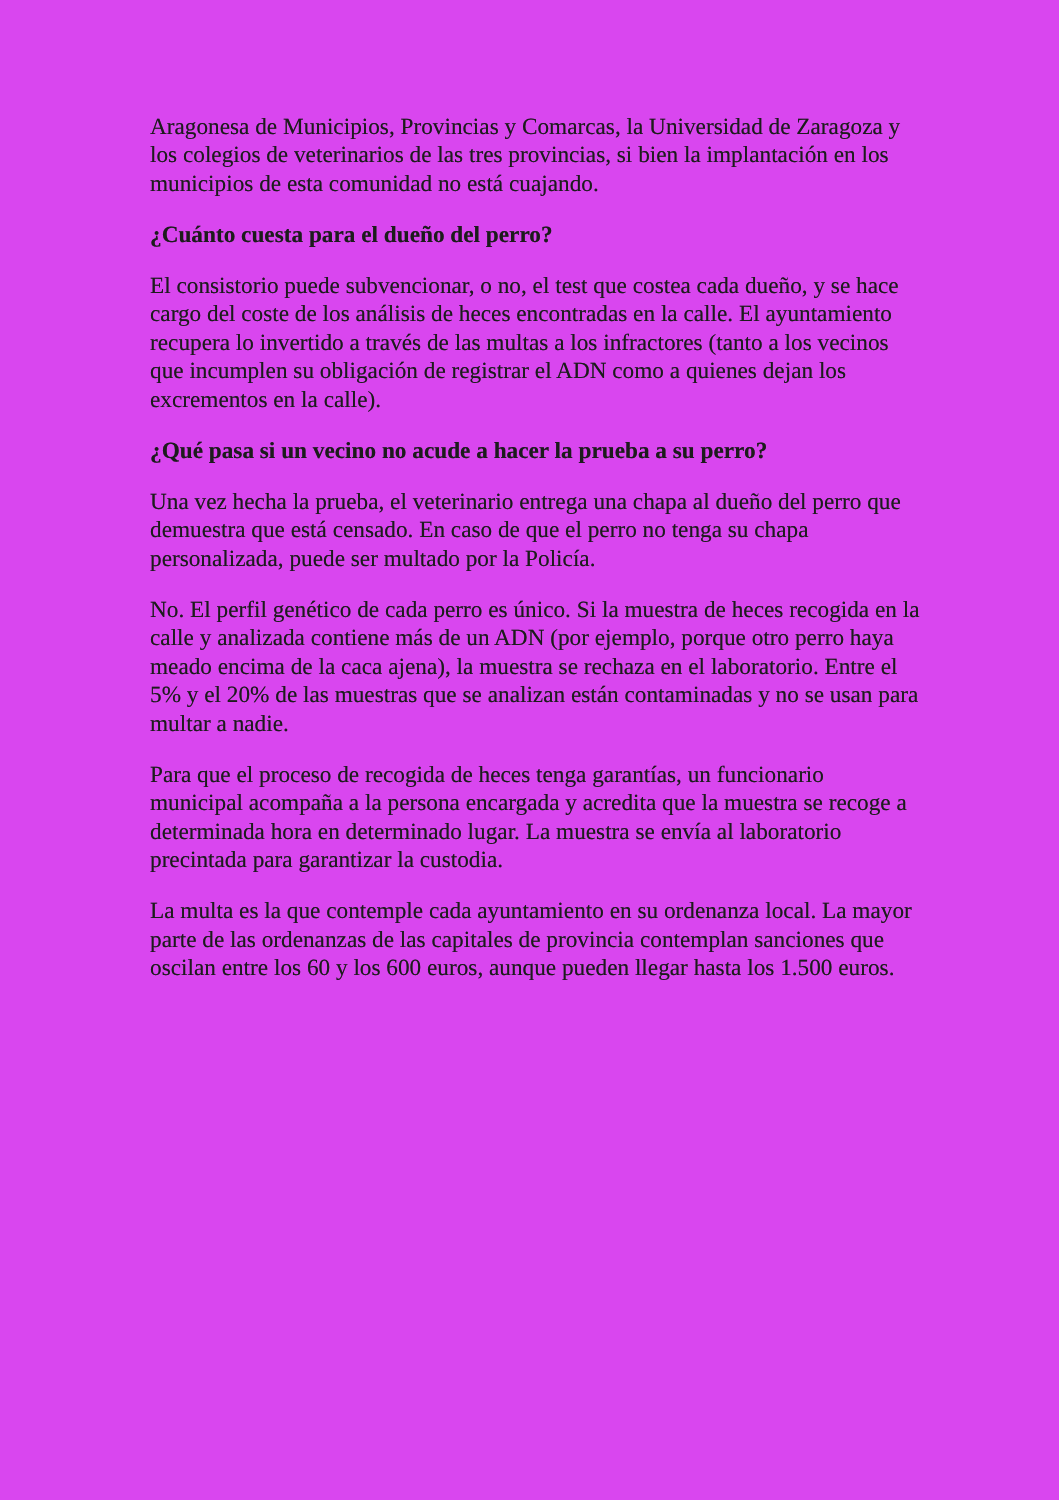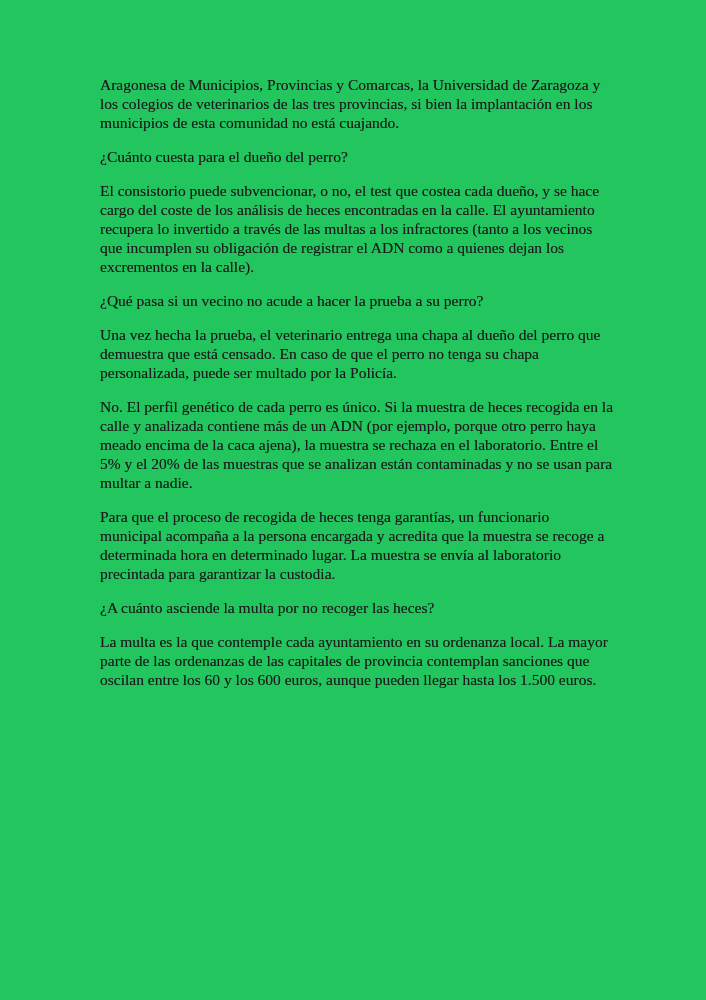--- a/index.html
+++ b/index.html
@@ -11,40 +11,40 @@
     height: 1000px;
     background: #fdfdfd;
     overflow: hidden;
     font-family: "Liberation Serif", "DejaVu Serif", serif;
     color: #1c1c1c;
   }
   .page {
     position: relative;
     width: 706px;
     height: 1000px;
-    background: #22c55e;
+    background: #d946ef;
   }
   .content {
     position: absolute;
     left: 100px;
     top: 75px;
     width: 514px;
   }
   .para {
     font-size: 15.5px;
     line-height: 19px;
     margin: 0 0 15px 0;
     font-weight: 400;
     text-rendering: optimizeLegibility;
   }
   .heading {
     font-size: 15.5px;
     line-height: 19px;
     margin: 0 0 15px 0;
-    font-weight: 400;
+    font-weight: 700;
   }
   
   .content {
     text-shadow: 0 0 0.4px rgba(30,30,30,0.55);
   }
 </style>
 </head>
 <body>
 
 <div class="page">
@@ -55,18 +55,17 @@
     <h2 class="heading">¿Cuánto cuesta para el dueño del perro?</h2>
 
     <p class="para">El consistorio puede subvencionar, o no, el test que costea cada dueño, y se hace cargo del coste de los análisis de heces encontradas en la calle. El ayuntamiento recupera lo invertido a través de las multas a los infractores (tanto a los vecinos que incumplen su obligación de registrar el ADN como a quienes dejan los excrementos en la calle).</p>
 
     <h2 class="heading">¿Qué pasa si un vecino no acude a hacer la prueba a su perro?</h2>
     <p class="para">Una vez hecha la prueba, el veterinario entrega una chapa al dueño del perro que demuestra que está censado. En caso de que el perro no tenga su chapa personalizada, puede ser multado por la Policía.</p>
 
     <p class="para">No. El perfil genético de cada perro es único. Si la muestra de heces recogida en la calle y analizada contiene más de un ADN (por ejemplo, porque otro perro haya meado encima de la caca ajena), la muestra se rechaza en el laboratorio. Entre el 5% y el 20% de las muestras que se analizan están contaminadas y no se usan para multar a nadie.</p>
     <p class="para">Para que el proceso de recogida de heces tenga garantías, un funcionario municipal acompaña a la persona encargada y acredita que la muestra se recoge a determinada hora en determinado lugar. La muestra se envía al laboratorio precintada para garantizar la custodia.</p>
 
-    <h2 class="heading">¿A cuánto asciende la multa por no recoger las heces?</h2>
     <p class="para">La multa es la que contemple cada ayuntamiento en su ordenanza local. La mayor parte de las ordenanzas de las capitales de provincia contemplan sanciones que oscilan entre los 60 y los 600 euros, aunque pueden llegar hasta los 1.500 euros.</p>
 
 
   </div>
 </div>
 
 </body></html>

